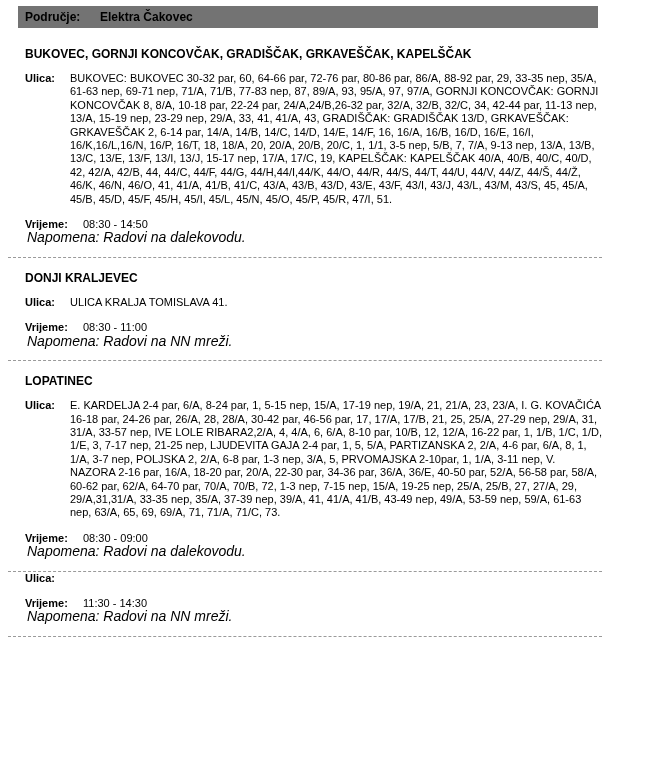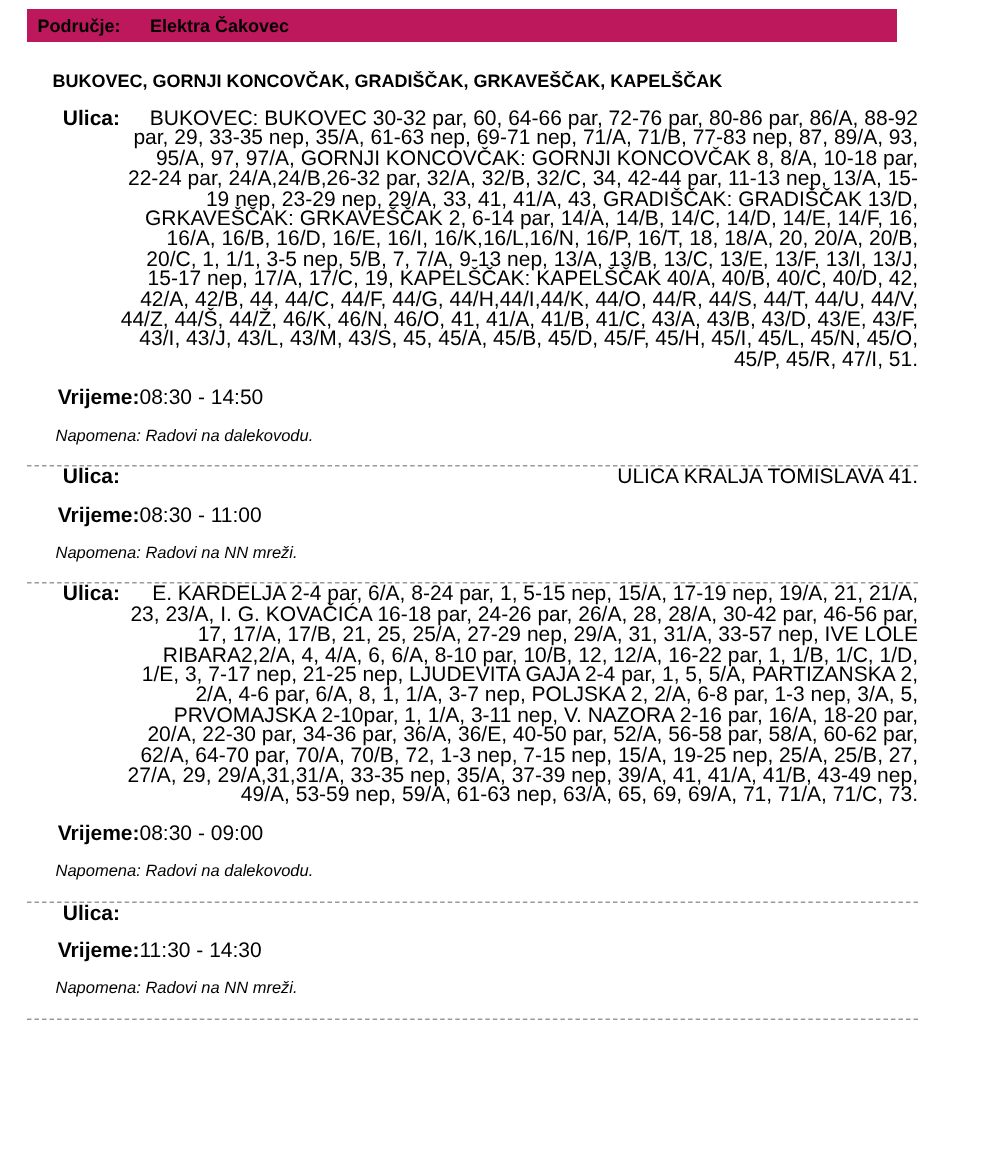--- a/index.html
+++ b/index.html
@@ -7,54 +7,53 @@
     width: 655px; height: 772px;
     background: #ffffff;
     font-family: "Liberation Sans", sans-serif;
     color: #000000;
     overflow: hidden;
   }
   .header-bar {
     margin: 6px 4px 0 18px;
     width: 580px;
     height: 22px;
-    background: #be185d;
+    background: #737373;
     display: flex;
     align-items: center;
     font-size: 12px;
     font-weight: bold;
   }
   .header-label {
     margin-left: 7px;
     width: 75px;
     flex: 0 0 75px;
   }
   .header-value { white-space: nowrap; }
   .content {
-    padding-left: 35px;
+    padding-left: 25px;
     padding-right: 25px;
   }
   .section-title {
     font-size: 12px;
     font-weight: bold;
     margin: 13px 0 11px 0;
     line-height: 14px;
   }
   .content > .section:first-child .section-title { margin-top: 19px; }
-  .row { display: flex; align-items: flex-start; font-size: 14px; line-height: 13.4px; text-align: right; }
+  .row { display: flex; align-items: flex-start; font-size: 11px; line-height: 13.4px; }
   .row-label { font-weight: bold; }
   .street-row .row-label { width: 45px; flex: 0 0 45px; }
   .street-text { width: 532px; max-width: 532px; }
   .time-row { margin-top: 12px; }
   .time-row .row-label { width: 58px; flex: 0 0 58px; }
   .time-value { white-space: nowrap; }
   .note {
-    margin-top: 13px;
     margin-left: 2px;
-    font-size: 11px;
+    font-size: 14px;
     line-height: 13.4px;
     font-style: italic;
   }
   .divider {
     margin-top: 12px;
     margin-left: -17px;
     width: 594px;
     height: 0;
     border-top: 1px dashed #9a9a9a;
   }
@@ -80,36 +79,38 @@
       <span class="time-value">08:30 - 14:50</span>
     </div>
     <div class="note">
       <span>Napomena: </span>
       <span>Radovi na dalekovodu.</span>
     </div>
     <div class="divider"></div>
   </section>
 
   <section class="section">
+    <h2 class="section-title">DONJI KRALJEVEC</h2>
     <div class="row street-row">
       <span class="row-label">Ulica:</span>
       <span class="street-text">ULICA KRALJA TOMISLAVA 41.</span>
     </div>
     <div class="row time-row">
       <span class="row-label">Vrijeme:</span>
       <span class="time-value">08:30 - 11:00</span>
     </div>
     <div class="note">
       <span>Napomena: </span>
       <span>Radovi na NN mreži.</span>
     </div>
     <div class="divider"></div>
   </section>
 
   <section class="section">
+    <h2 class="section-title">LOPATINEC</h2>
     <div class="row street-row">
       <span class="row-label">Ulica:</span>
       <span class="street-text">E. KARDELJA 2-4 par, 6/A, 8-24 par, 1, 5-15 nep, 15/A, 17-19 nep, 19/A, 21, 21/A, 23, 23/A, I. G. KOVAČIĆA 16-18 par, 24-26 par, 26/A, 28, 28/A, 30-42 par, 46-56 par, 17, 17/A, 17/B, 21, 25, 25/A, 27-29 nep, 29/A, 31, 31/A, 33-57 nep, IVE LOLE RIBARA2,2/A, 4, 4/A, 6, 6/A, 8-10 par, 10/B, 12, 12/A, 16-22 par, 1, 1/B, 1/C, 1/D, 1/E, 3, 7-17 nep, 21-25 nep, LJUDEVITA GAJA 2-4 par, 1, 5, 5/A, PARTIZANSKA 2, 2/A, 4-6 par, 6/A, 8, 1, 1/A, 3-7 nep, POLJSKA 2, 2/A, 6-8 par, 1-3 nep, 3/A, 5, PRVOMAJSKA 2-10par, 1, 1/A, 3-11 nep, V. NAZORA 2-16 par, 16/A, 18-20 par, 20/A, 22-30 par, 34-36 par, 36/A, 36/E, 40-50 par, 52/A, 56-58 par, 58/A, 60-62 par, 62/A, 64-70 par, 70/A, 70/B, 72, 1-3 nep, 7-15 nep, 15/A, 19-25 nep, 25/A, 25/B, 27, 27/A, 29, 29/A,31,31/A, 33-35 nep, 35/A, 37-39 nep, 39/A, 41, 41/A, 41/B, 43-49 nep, 49/A, 53-59 nep, 59/A, 61-63 nep, 63/A, 65, 69, 69/A, 71, 71/A, 71/C, 73.</span>
     </div>
     <div class="row time-row">
       <span class="row-label">Vrijeme:</span>
       <span class="time-value">08:30 - 09:00</span>
     </div>
     <div class="note">
       <span>Napomena: </span>

